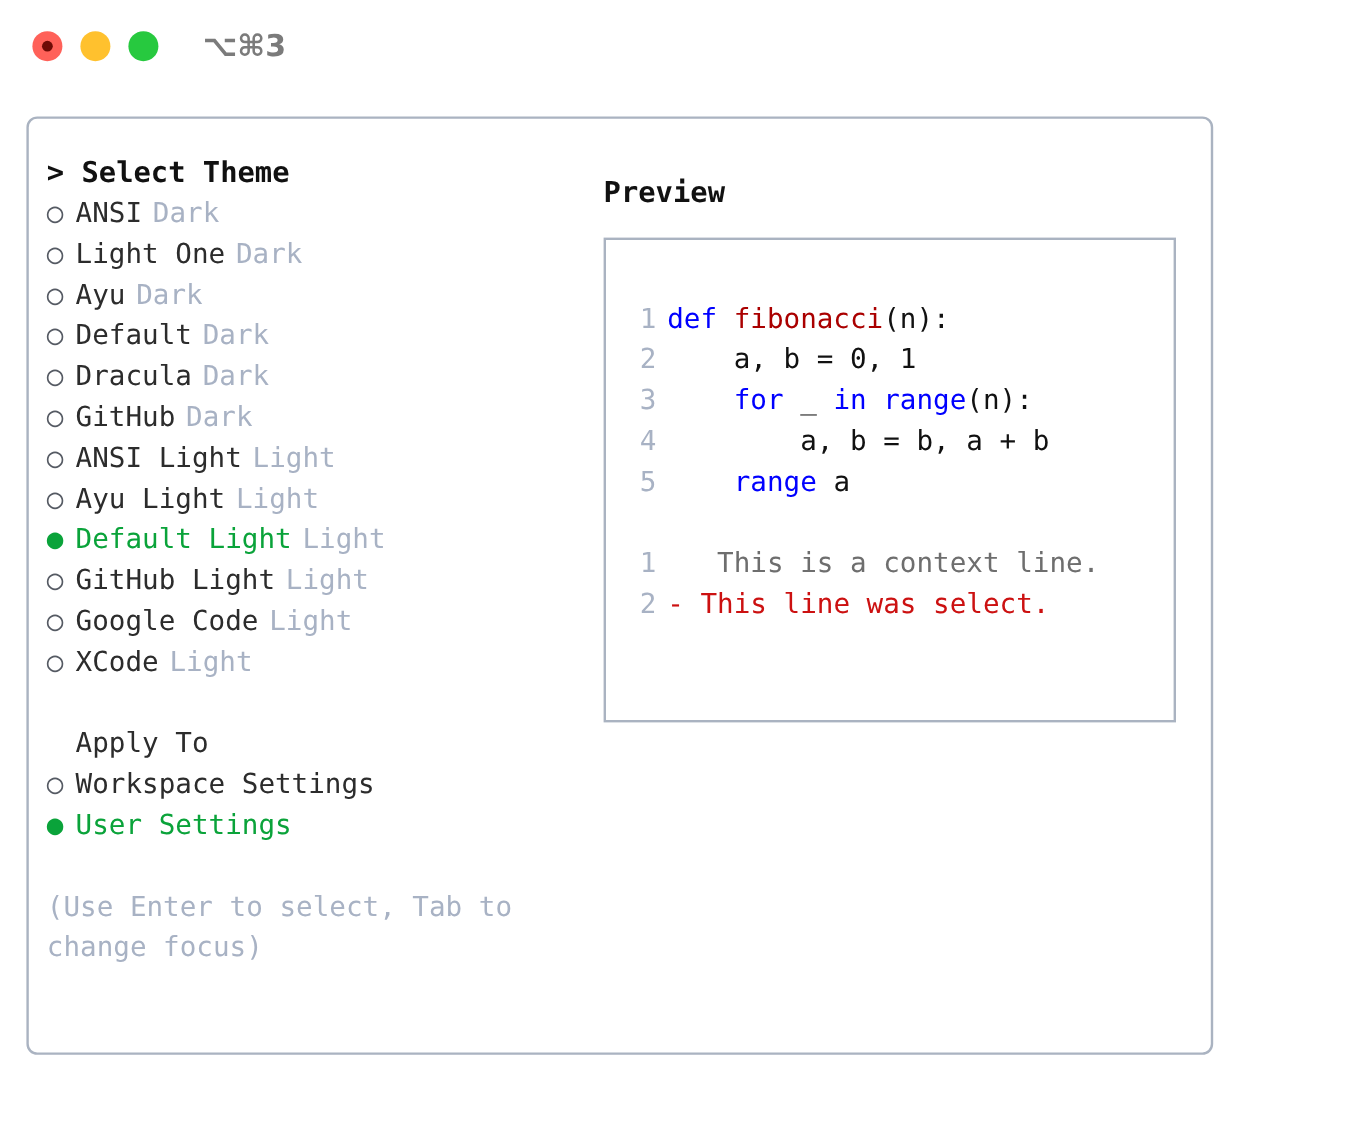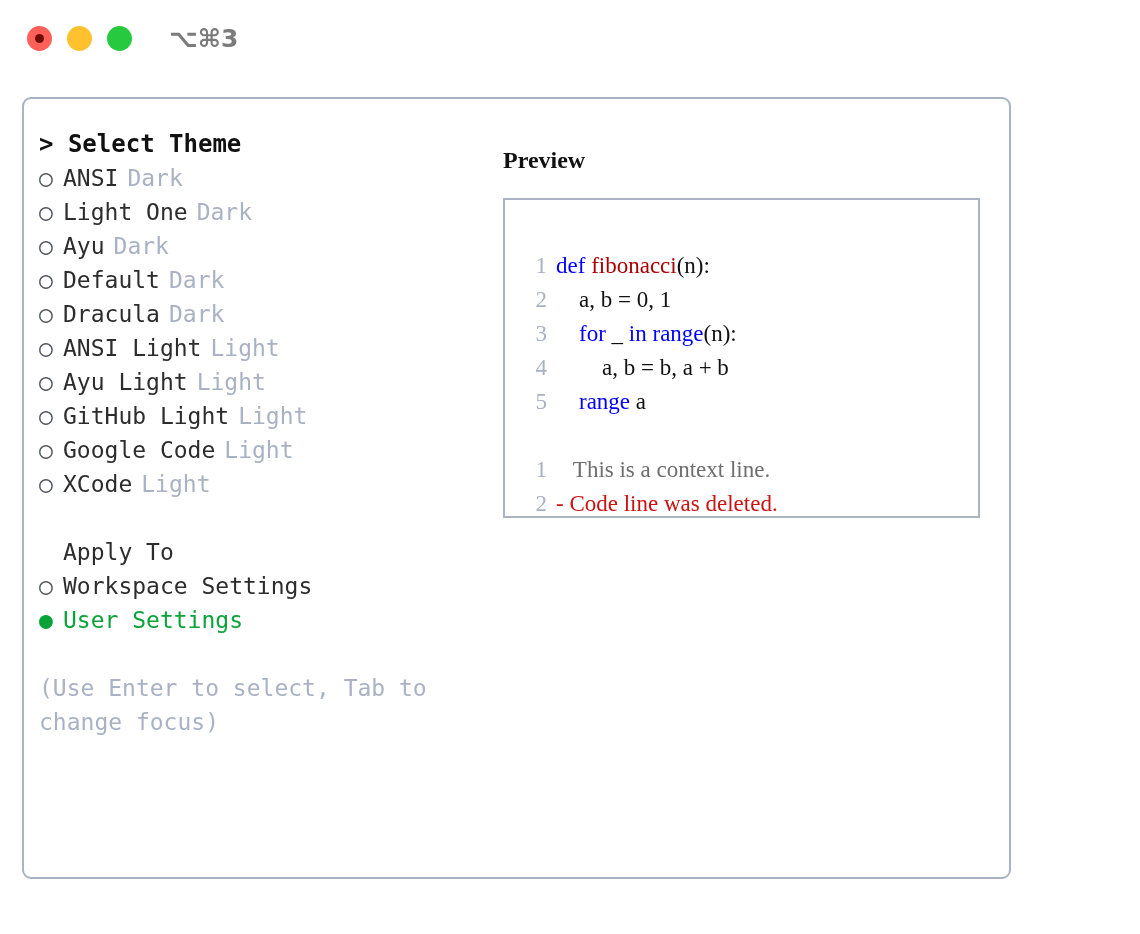--- a/index.html
+++ b/index.html
@@ -117,32 +117,31 @@
     color: #a8b2c4;
     width: 400px;
   }
 
   
   #right-col {
     position: absolute;
     left: 479px;
     top: 44px;
     width: 490px;
-    font-family: Liberation Serif, serif;
   }
   #preview-title {
     font-size: 24px;
     font-weight: bold;
     color: #111111;
     line-height: 34px;
   }
   #code-box {
     margin-top: 21px;
     width: 477px;
-    height: 320px;
+    height: 404px;
     border: 2px solid #aab3c1;
     background: #ffffff;
     box-sizing: border-box;
     position: relative;
   }
   #code-inner {
     position: absolute;
     left: 14px;
     top: 49px;
     right: 4px;
@@ -189,25 +188,27 @@
       <div class="row"><span class="marker">○</span><span class="label">ANSI</span><span class="tag">Dark</span></div>
 
       <div class="row"><span class="marker">○</span><span class="label">Light One</span><span class="tag">Dark</span></div>
 
       <div class="row"><span class="marker">○</span><span class="label">Ayu</span><span class="tag">Dark</span></div>
 
       <div class="row"><span class="marker">○</span><span class="label">Default</span><span class="tag">Dark</span></div>
 
       <div class="row"><span class="marker">○</span><span class="label">Dracula</span><span class="tag">Dark</span></div>
 
+      <div class="row"><span class="marker">○</span><span class="label">GitHub</span><span class="tag">Dark</span></div>
 
       <div class="row"><span class="marker">○</span><span class="label">ANSI Light</span><span class="tag">Light</span></div>
 
       <div class="row"><span class="marker">○</span><span class="label">Ayu Light</span><span class="tag">Light</span></div>
 
+      <div class="row selected"><span class="marker sel">●</span><span class="label">Default Light</span><span class="tag">Light</span></div>
 
       <div class="row"><span class="marker">○</span><span class="label">GitHub Light</span><span class="tag">Light</span></div>
 
       <div class="row"><span class="marker">○</span><span class="label">Google Code</span><span class="tag">Light</span></div>
 
       <div class="row"><span class="marker">○</span><span class="label">XCode</span><span class="tag">Light</span></div>
 
       <div class="spacer"></div>
 
       <div class="row" id="apply-header">Apply To</div>
@@ -232,21 +233,21 @@
           <div class="cline"><span class="ln">3</span><span class="pl">    </span><span class="kw">for</span><span class="pl"> _ </span><span class="kw">in</span><span class="pl"> </span><span class="kw">range</span><span class="pl">(n):</span></div>
 
           <div class="cline"><span class="ln">4</span><span class="pl">        a, b = b, a + b</span></div>
 
           <div class="cline"><span class="ln">5</span><span class="pl">    </span><span class="kw">range</span><span class="pl"> a</span></div>
 
           <div class="blank"></div>
 
           <div class="cline"><span class="ln">1</span><span class="ctx"> </span><span class="ctx">  This is a context line.</span></div>
 
-          <div class="cline"><span class="ln">2</span><span class="del">-</span><span class="del"> Code line was deleted.</span></div>
+          <div class="cline"><span class="ln">2</span><span class="del">-</span><span class="del"> This line was select.</span></div>
 
 
         </div>
       </div>
     </div>
 
   </div>
 </div>
 
 </body></html>

